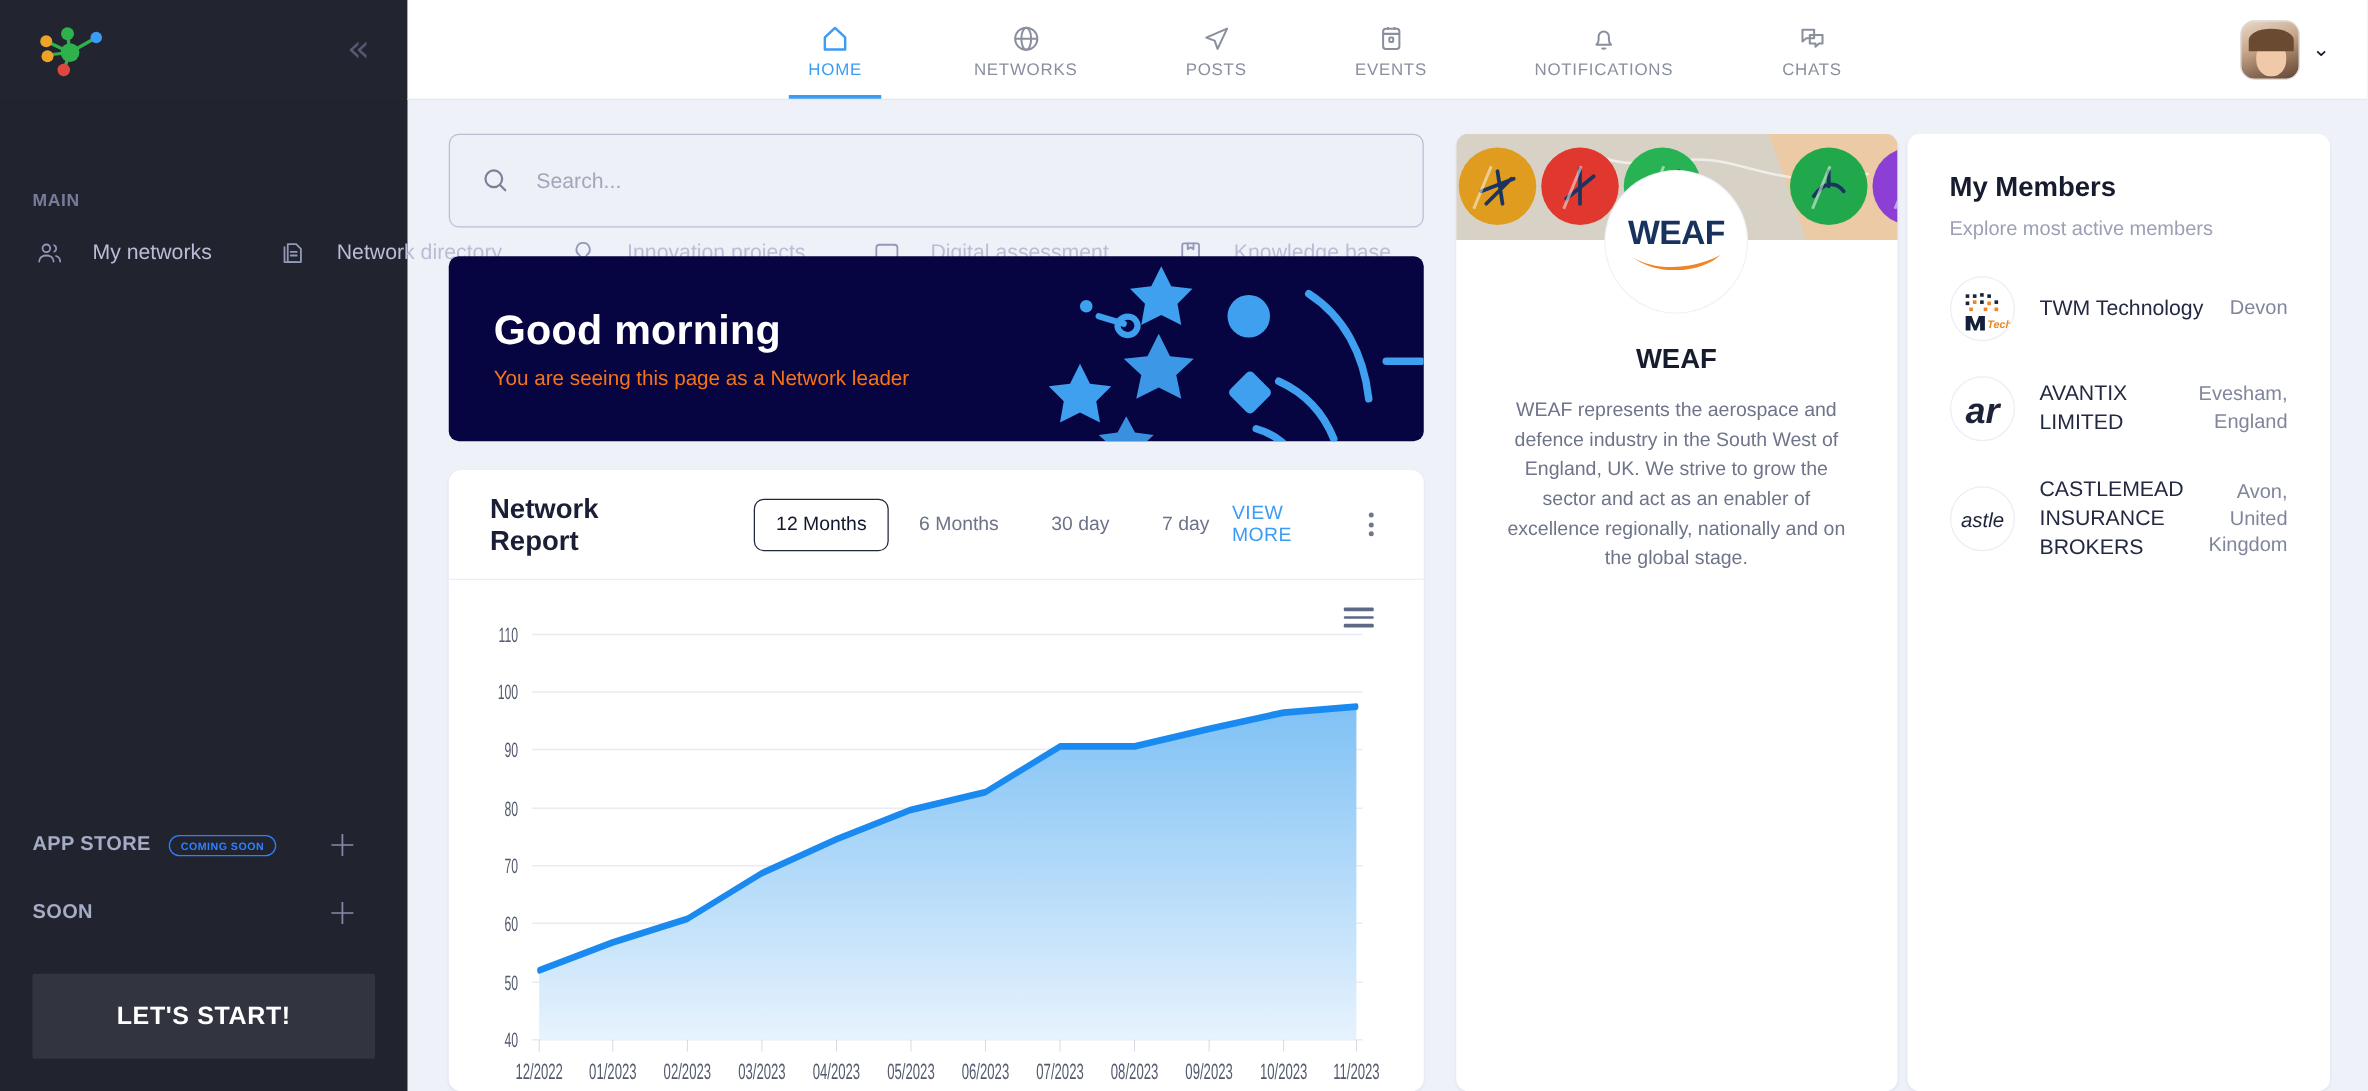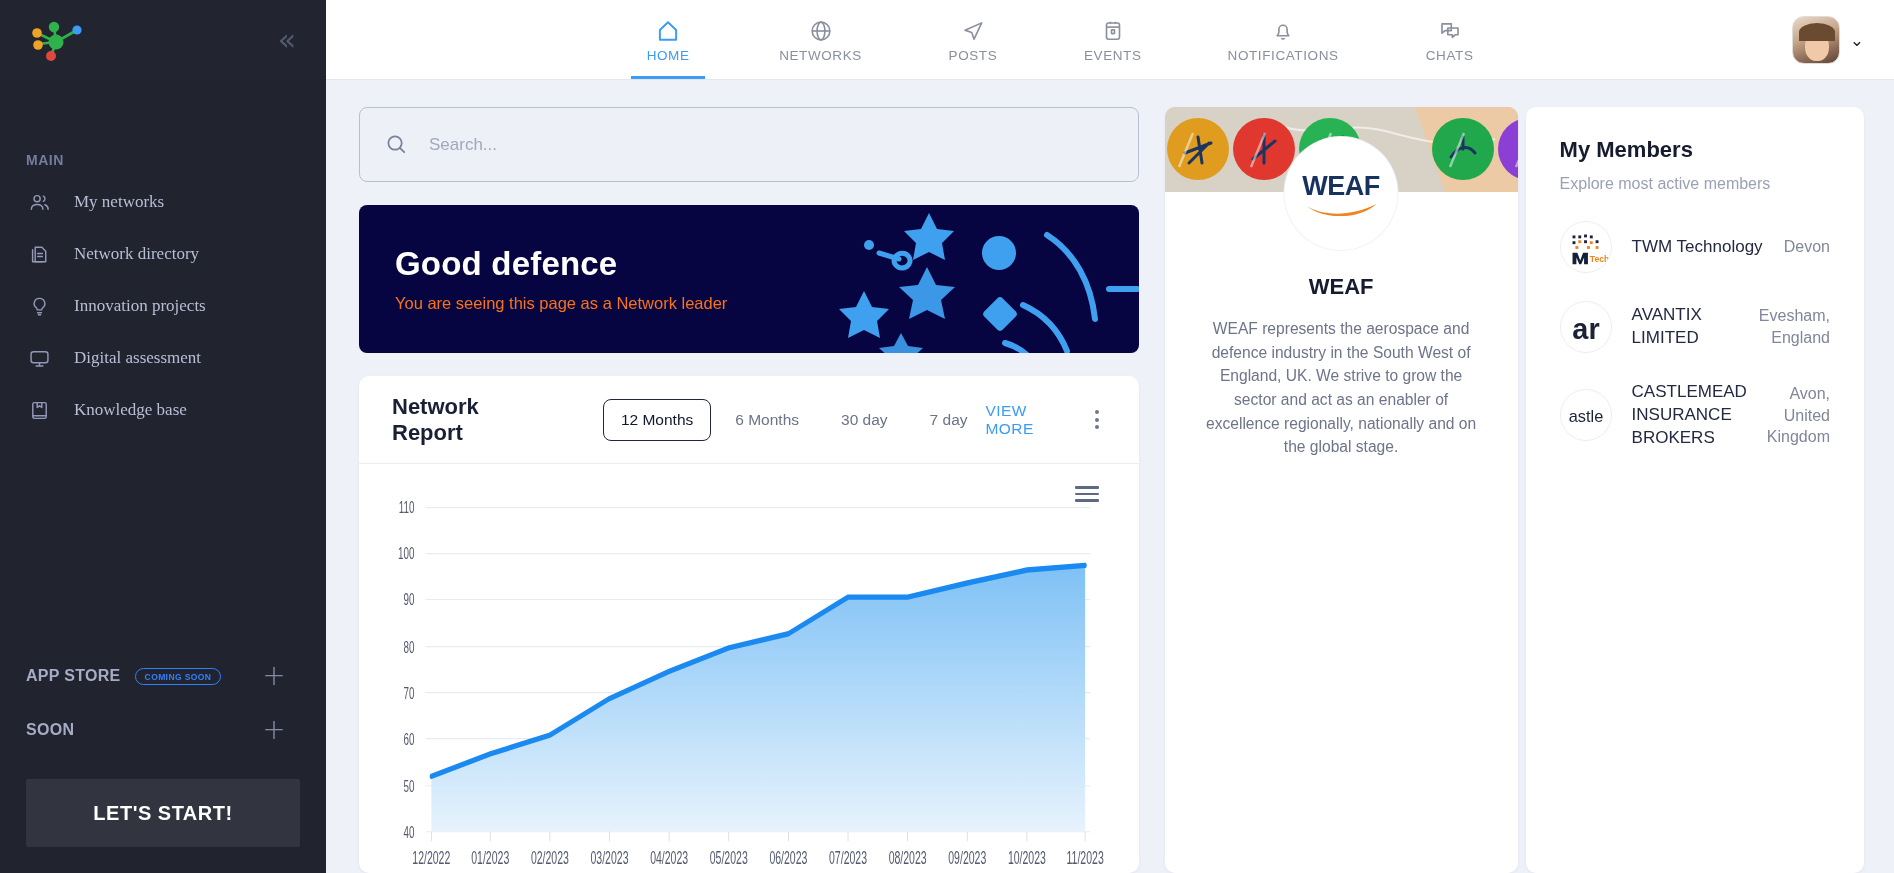--- a/index.html
+++ b/index.html
@@ -27,21 +27,21 @@
   .logo-mark svg { display:block; }
   .collapse-btn {
     color:#5c6180; font-size:30px; line-height:1; cursor:pointer;
     font-family:"DejaVu Sans", sans-serif; letter-spacing:-4px;
     padding-right:8px; opacity:.85;
   }
   .sb-section-label {
     color:#767c9b; font-size:14px; font-weight:700; letter-spacing:.5px;
     padding:0 26px; margin-top:72px; margin-bottom:8px;
   }
-  .sb-items { display:flex; flex-direction:column;font-family:Liberation Serif, serif; }
+  .sb-items { display:flex; flex-direction:row; }
   .sb-item {
     display:flex; align-items:center; gap:22px;
     padding:11px 26px; cursor:pointer; color:#b9bed6; font-size:17px;
     min-height:52px;
   }
   .sb-ico { width:26px; height:26px; flex:0 0 26px; color:#9298b8; display:flex; align-items:center; justify-content:center;}
   .sb-ico svg { width:23px; height:23px; display:block; }
   .sb-label { white-space:nowrap; }
 
   .sb-spacer { flex:1 1 auto; }
@@ -181,21 +181,21 @@
   .weaf-desc { margin-top:17px; font-size:15.6px; line-height:1.52; color:#6e7489; }
 
   .members-card { flex:1 1 auto; padding:30px 34px 0; min-height:0; overflow:hidden; }
   .members-title { font-size:22px; font-weight:700; color:#161b2e; }
   .members-sub { font-size:16px; color:#9ba1b4; margin-top:12px; }
   .member-row { display:flex; align-items:center; gap:20px; margin-top:28px; }
   .member-logo {
     width:52px; height:52px; flex:0 0 52px; border-radius:50%; background:#fff;
     border:1px solid #eceef4; overflow:hidden; position:relative;
     display:flex; align-items:center; justify-content:center;
-    font-size:15px; font-weight:700; color:#1c2338;
+    font-size:15px; font-weight:700; color:#1c2338;font-style:italic;
   }
   .member-name { font-size:17px; color:#232941; flex:1 1 auto; line-height:1.35; }
   .member-loc { font-size:16px; color:#80869b; text-align:right; max-width:168px; line-height:1.35; }
 </style>
 </head>
 <body>
 
 <div class="app">
 
   <aside class="sidebar">
@@ -377,21 +377,21 @@
           <span class="search-ico">
             <svg viewBox="0 0 24 24" fill="none" stroke="currentColor" stroke-width="1.7" stroke-linecap="round">
               <circle cx="10.6" cy="10.6" r="6.4"></circle>
                 <path d="M15.4 15.4l4 4"></path>
             </svg>
           </span>
           <input class="search-input" placeholder="Search..." style="">
         </div>
 
         <div class="banner">
-          <h1>Good defence</h1>
+          <h1>Good morning</h1>
           <p>You are seeing this page as a Network leader</p>
           <svg class="banner-art" viewBox="0 0 330 148" aria-hidden="true">
             <g fill="#3fa0f0">
               <path d="M120 8 l8 16 17 2 -12 12 3 17 -16-8 -16 8 3-17 -12-12 17-2z"></path>
               <path d="M118 62 l9 18 19 2 -14 13 4 19 -18-9 -18 9 4-19 -14-13 19-2z" opacity=".95"></path>
               <path d="M55 86 l8 16 17 2 -12 12 3 17 -16-8 -16 8 3-17 -12-12 17-2z"></path>
               <path d="M92 128 l7 13 15 2 -11 10 3 15 -14-7 -14 7 3-15 -11-10 15-2z" opacity=".9"></path>
               <circle cx="190" cy="48" r="17"></circle>
               <rect x="178" y="96" width="26" height="26" rx="4" transform="rotate(45 191 109)"></rect>
               <circle cx="60" cy="40" r="5"></circle>

